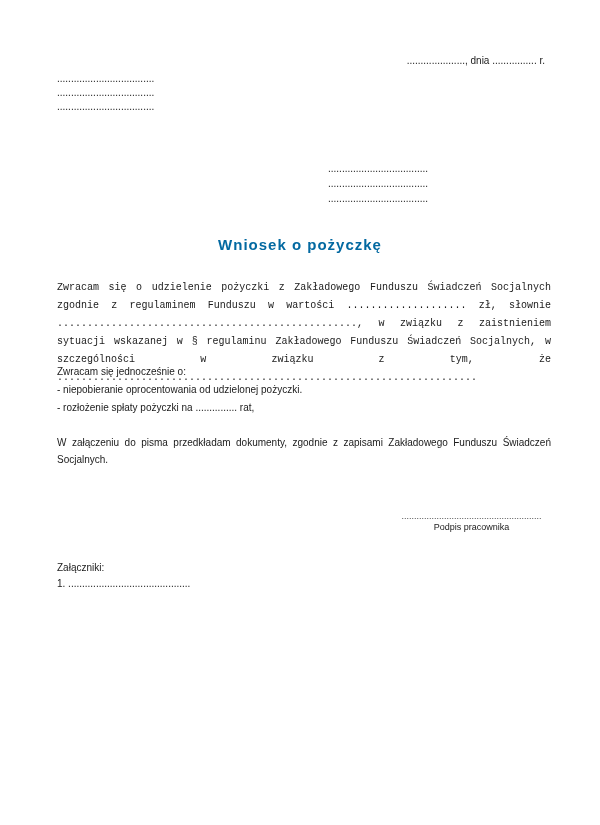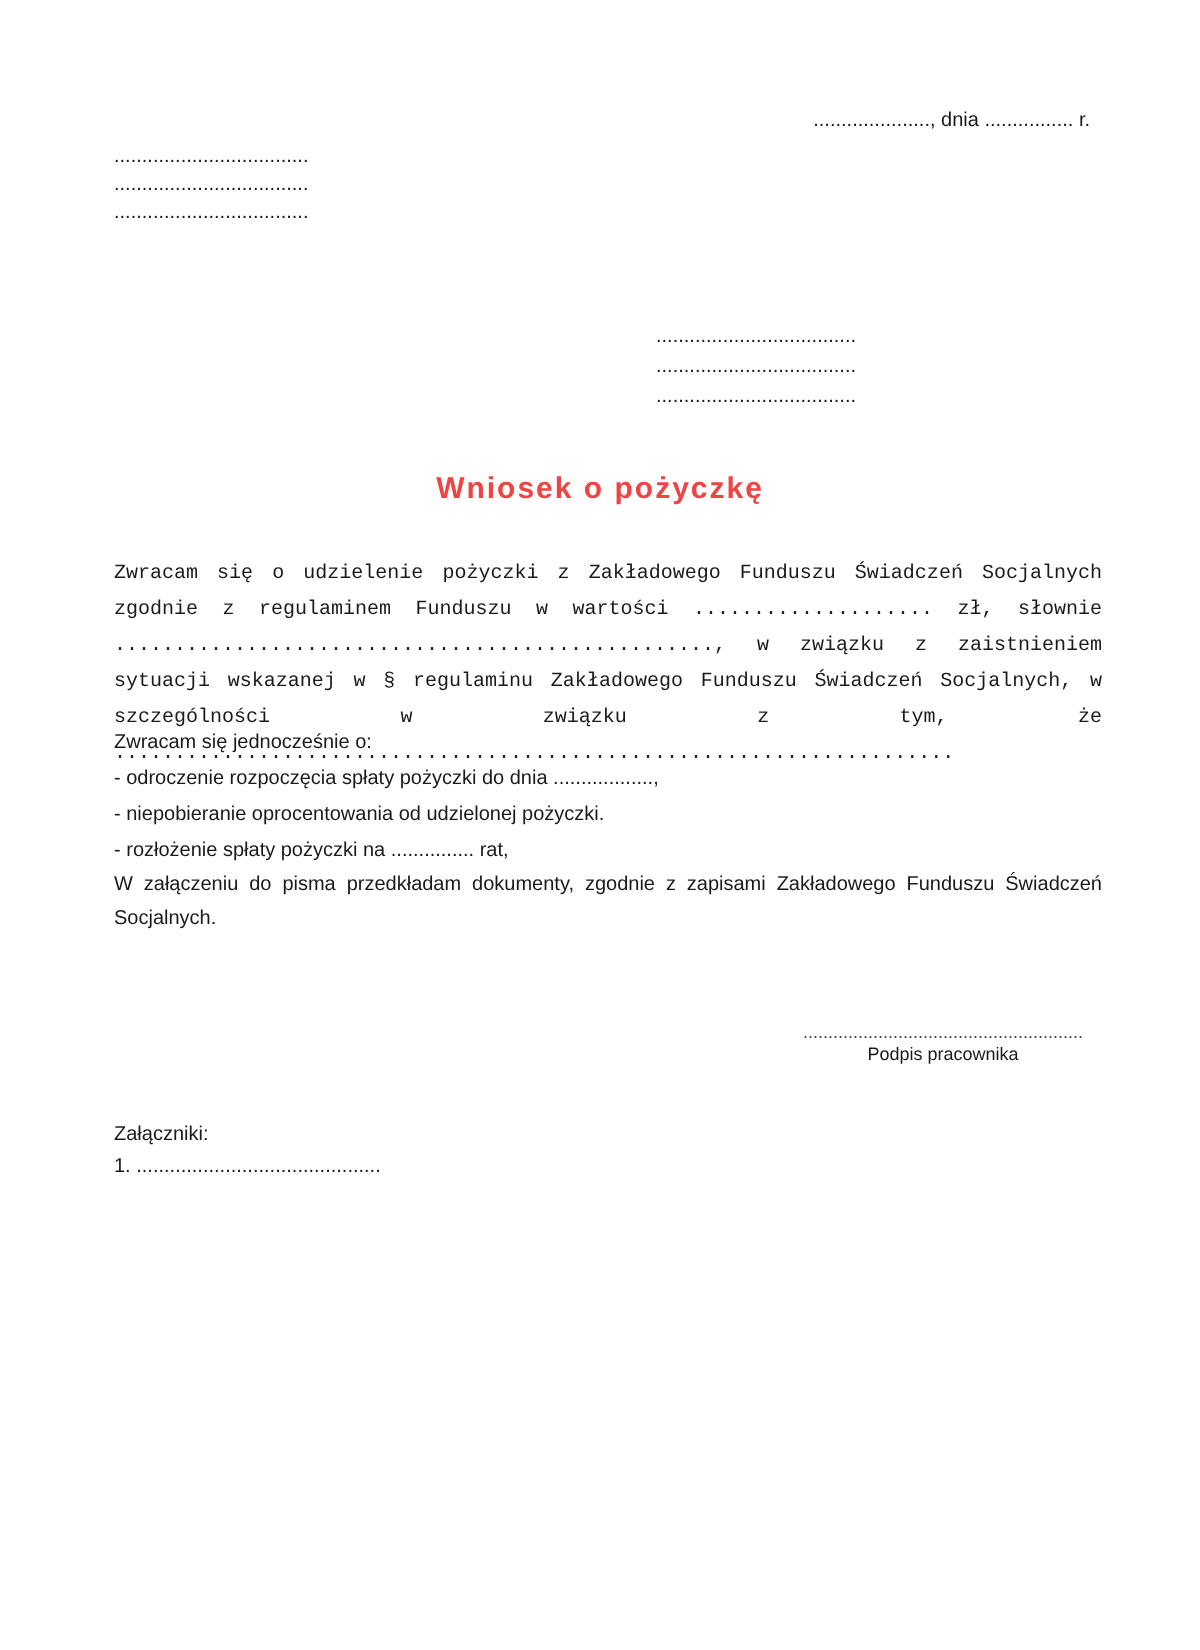--- a/index.html
+++ b/index.html
@@ -40,21 +40,21 @@
   .doc-title {
     position: absolute;
     left: 0;
     top: 236px;
     width: 600px;
     margin: 0;
     text-align: center;
     font-size: 15px;
     font-weight: bold;
     letter-spacing: 1px;
-    color: #ef4444;
+    color: #0369a1;
   }
   .para {
     position: absolute;
     left: 57px;
     width: 494px;
     margin: 0;
     line-height: 18px;
   }
   .para.justified {
     text-align: justify;
@@ -106,21 +106,20 @@
     <div>....................................</div>
     <div>....................................</div>
   </div>
 
   <h1 class="doc-title">Wniosek o pożyczkę</h1>
 
   <p class="para justified para-request">Zwracam się o udzielenie pożyczki z Zakładowego Funduszu Świadczeń Socjalnych zgodnie z regulaminem Funduszu w wartości .................... zł, słownie .................................................., w związku z zaistnieniem sytuacji wskazanej w § regulaminu Zakładowego Funduszu Świadczeń Socjalnych, w szczególności w związku z tym, że ......................................................................</p>
 
   <div class="para requests-block">
     <div>Zwracam się jednocześnie o:</div>
-    <div>- odroczenie rozpoczęcia spłaty pożyczki do dnia ..................,</div>
     <div>- niepobieranie oprocentowania od udzielonej pożyczki.</div>
     <div>- rozłożenie spłaty pożyczki na ............... rat,</div>
   </div>
 
   <p class="para justified para-docs">W załączeniu do pisma przedkładam dokumenty, zgodnie z zapisami Zakładowego Funduszu Świadczeń Socjalnych.</p>
 
   <div class="signature-block">
     <div class="signature-dots">........................................................</div>
     <div class="signature-caption">Podpis pracownika</div>
   </div>

